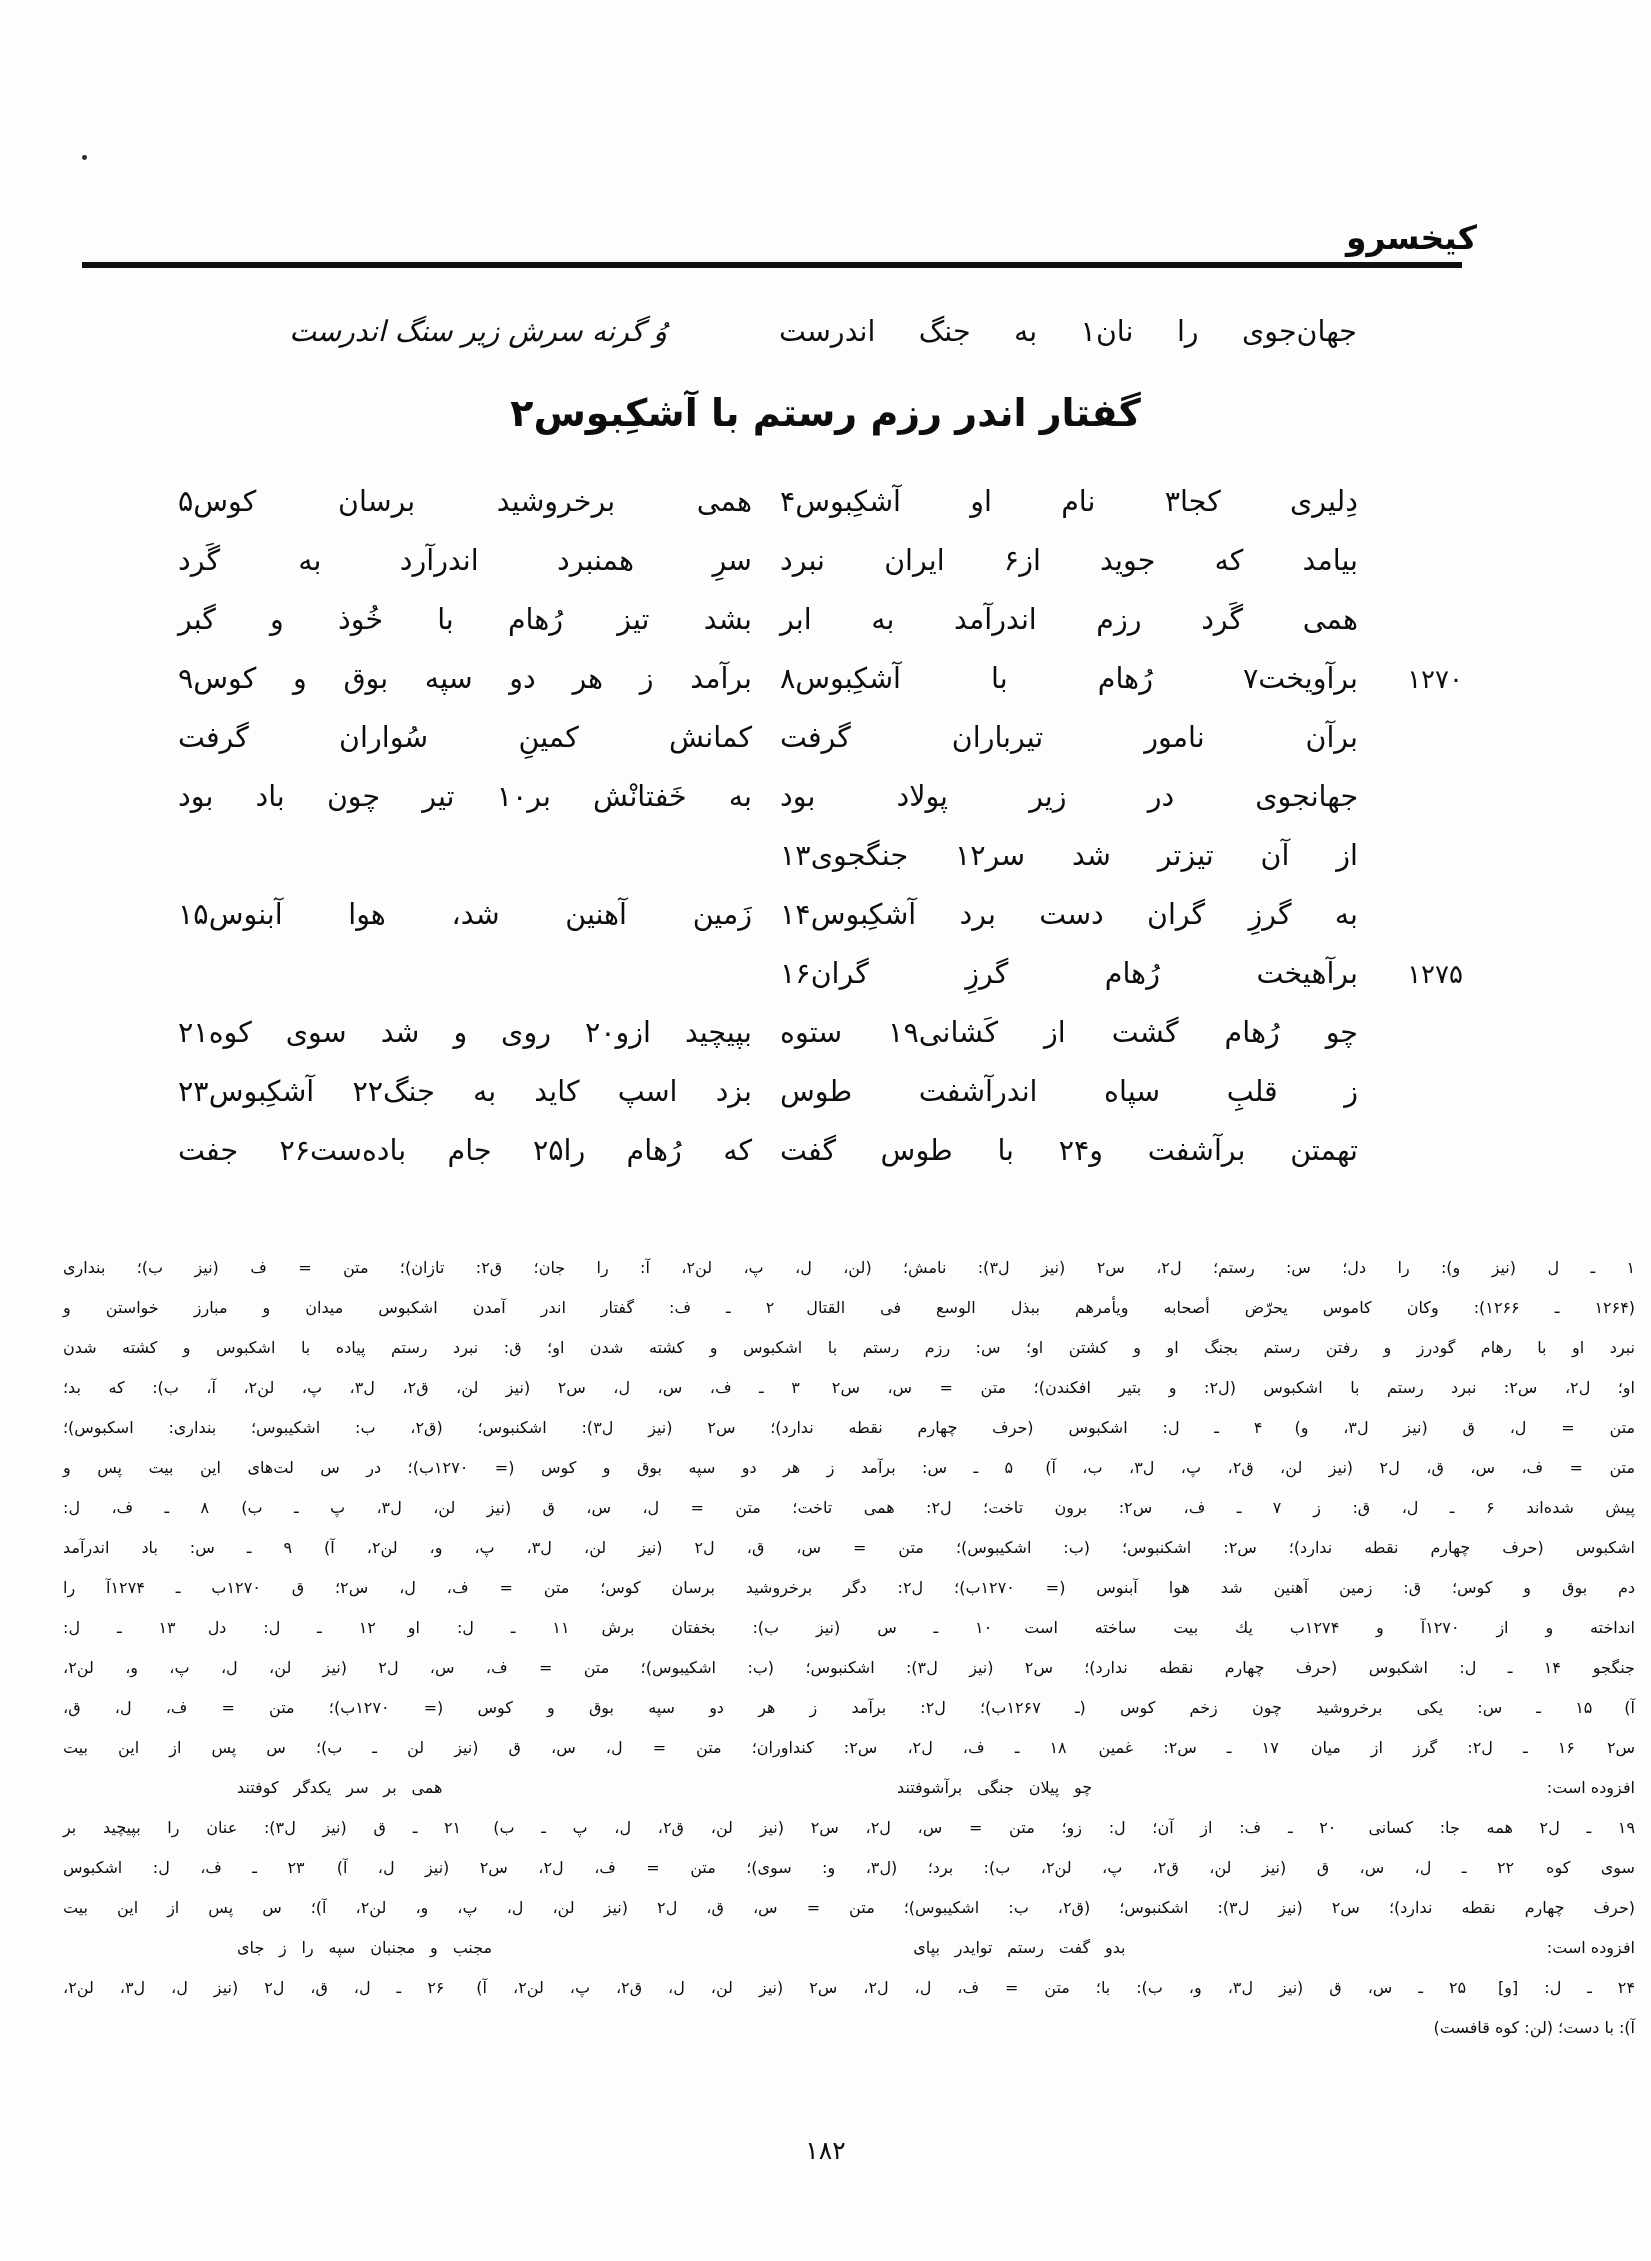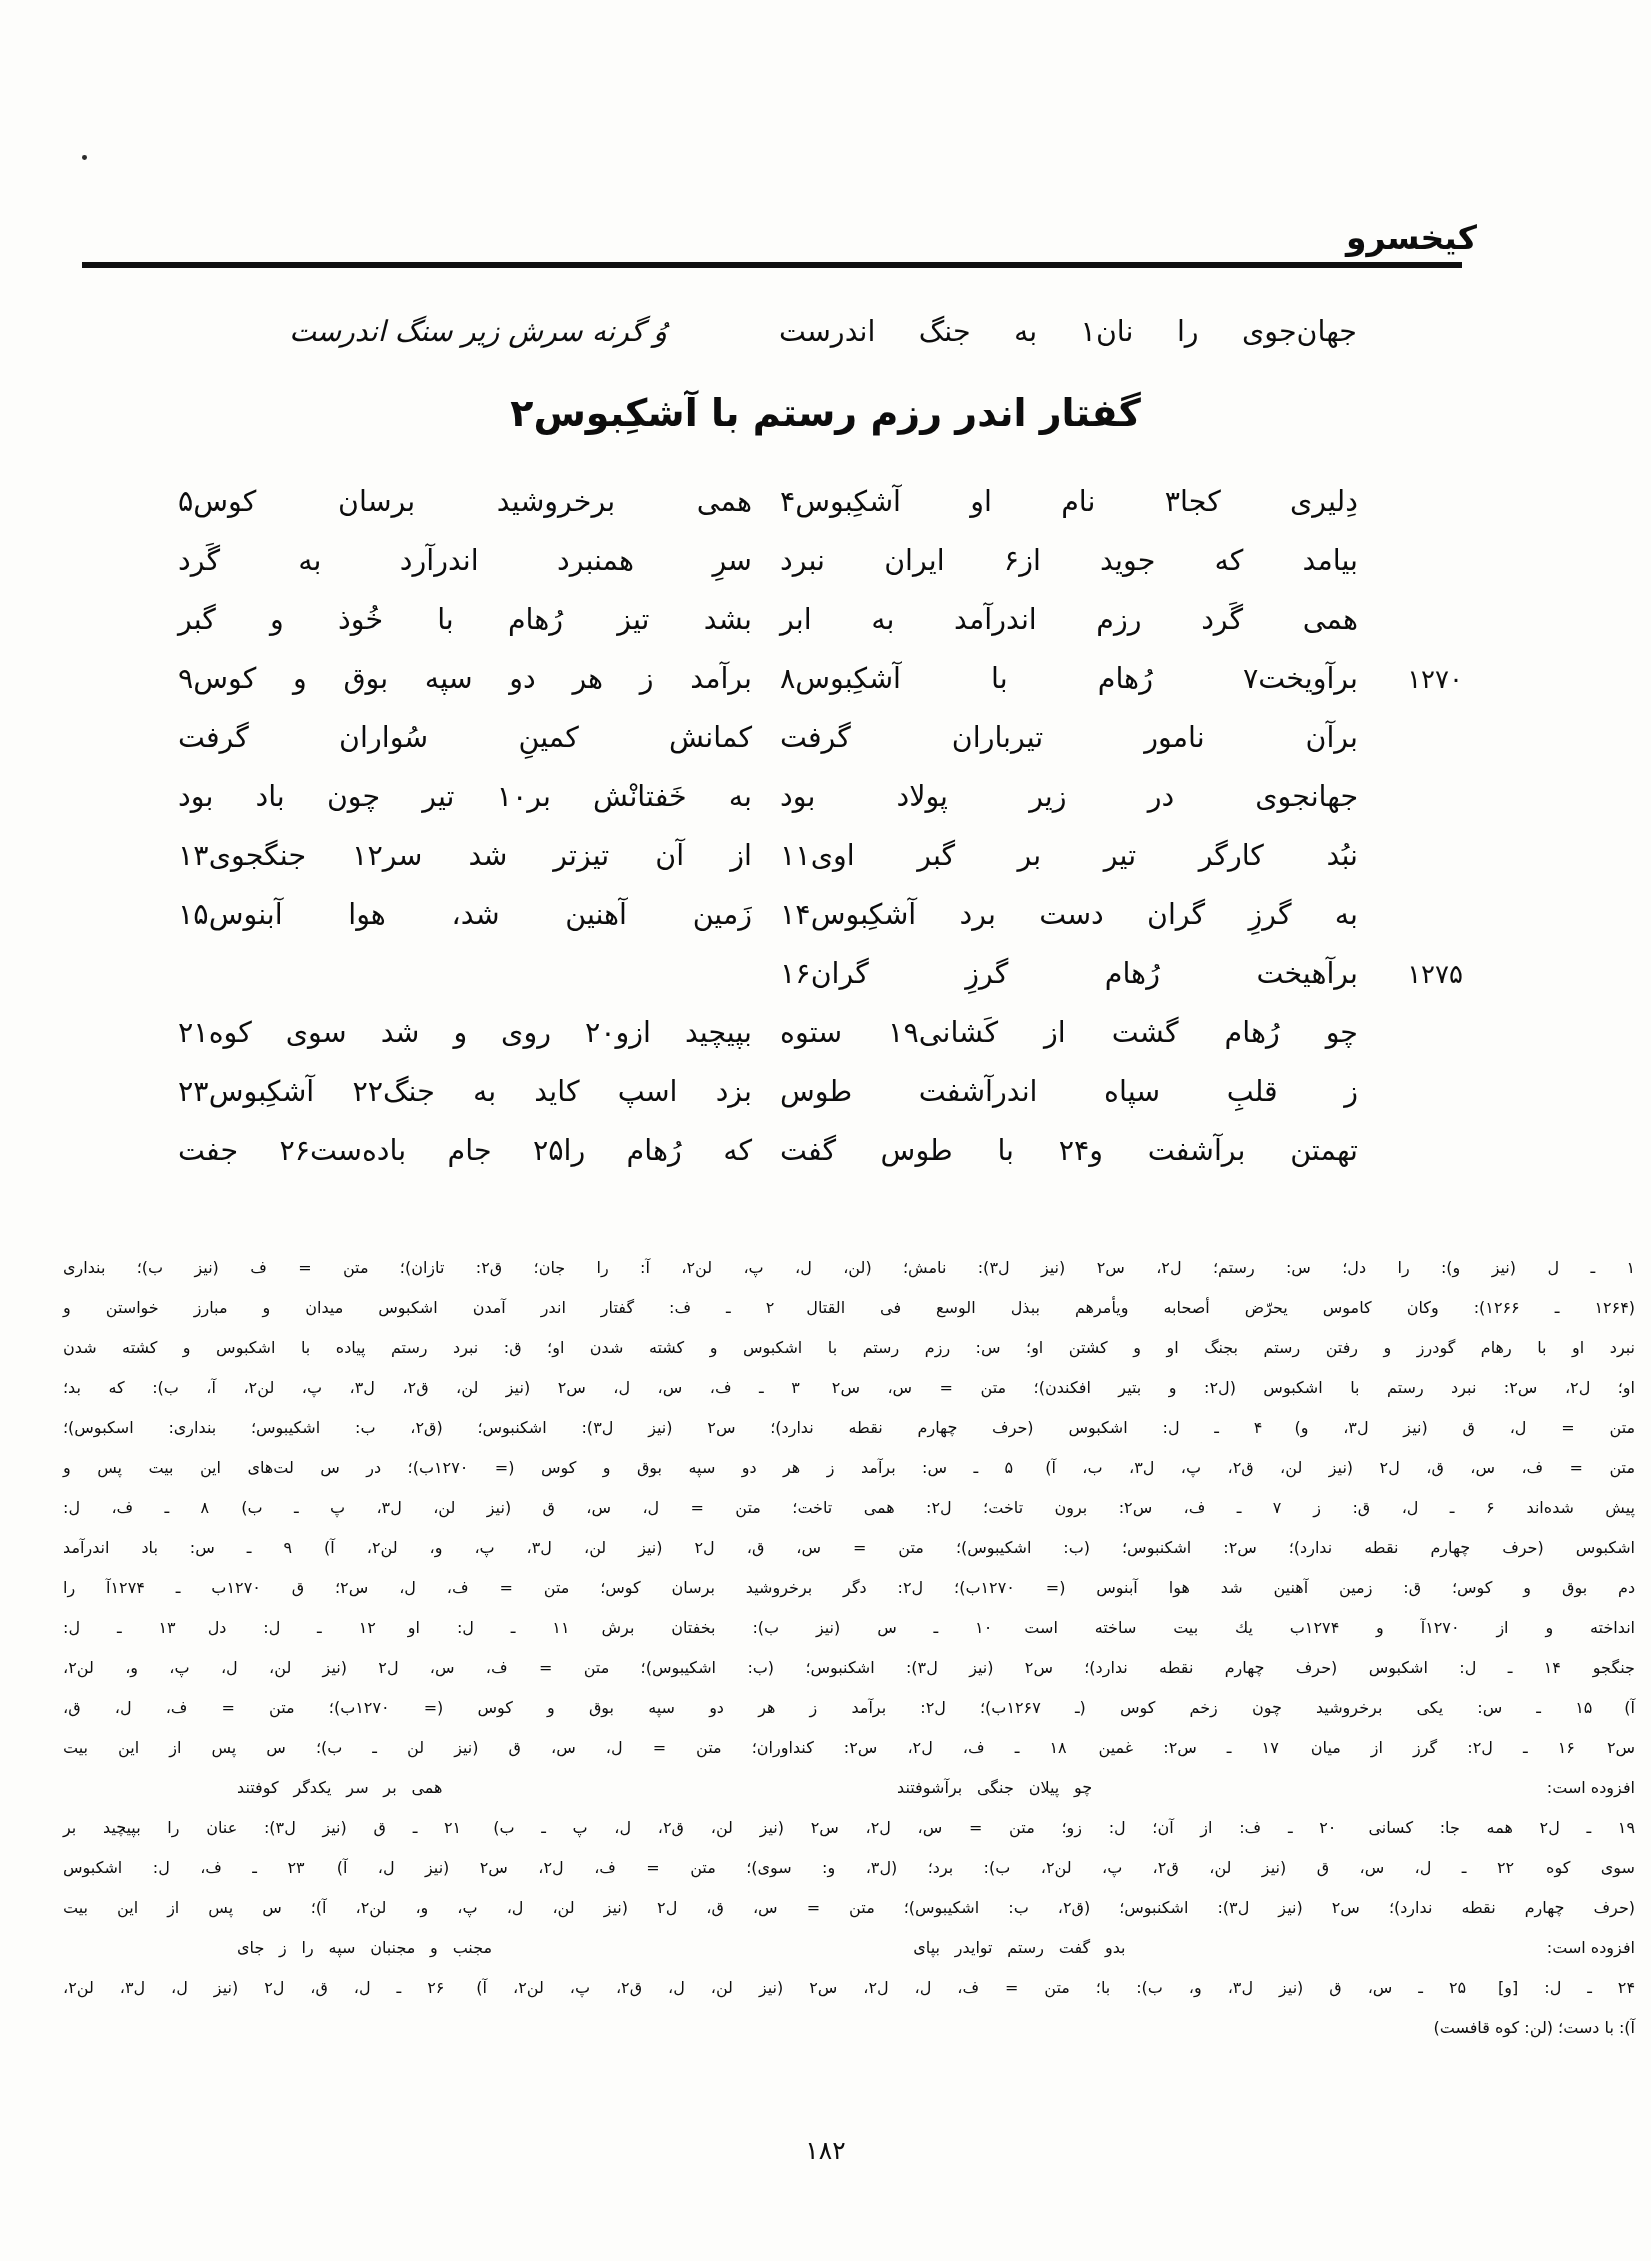--- a/index.html
+++ b/index.html
@@ -132,21 +132,20 @@
   </div>
 
   <div class="poem-row">
     <div class="vnum"></div>
     <div class="hemi">جهانجوی در زیر پولاد بود</div>
     <div class="hemi">به خَفتانْش بر۱۰ تیر چون باد بود</div>
   </div>
 
   <div class="poem-row">
     <div class="vnum"></div>
-    <div class="hemi">نبُد کارگر تیر بر گبر اوی۱۱</div>
     <div class="hemi">از آن تیزتر شد سر۱۲ جنگجوی۱۳</div>
   </div>
 
   <div class="poem-row">
     <div class="vnum"></div>
     <div class="hemi">به گرزِ گران دست برد آشکِبوس۱۴</div>
     <div class="hemi">زَمین آهنین شد، هوا آبنوس۱۵</div>
   </div>
 
   <div class="poem-row">

